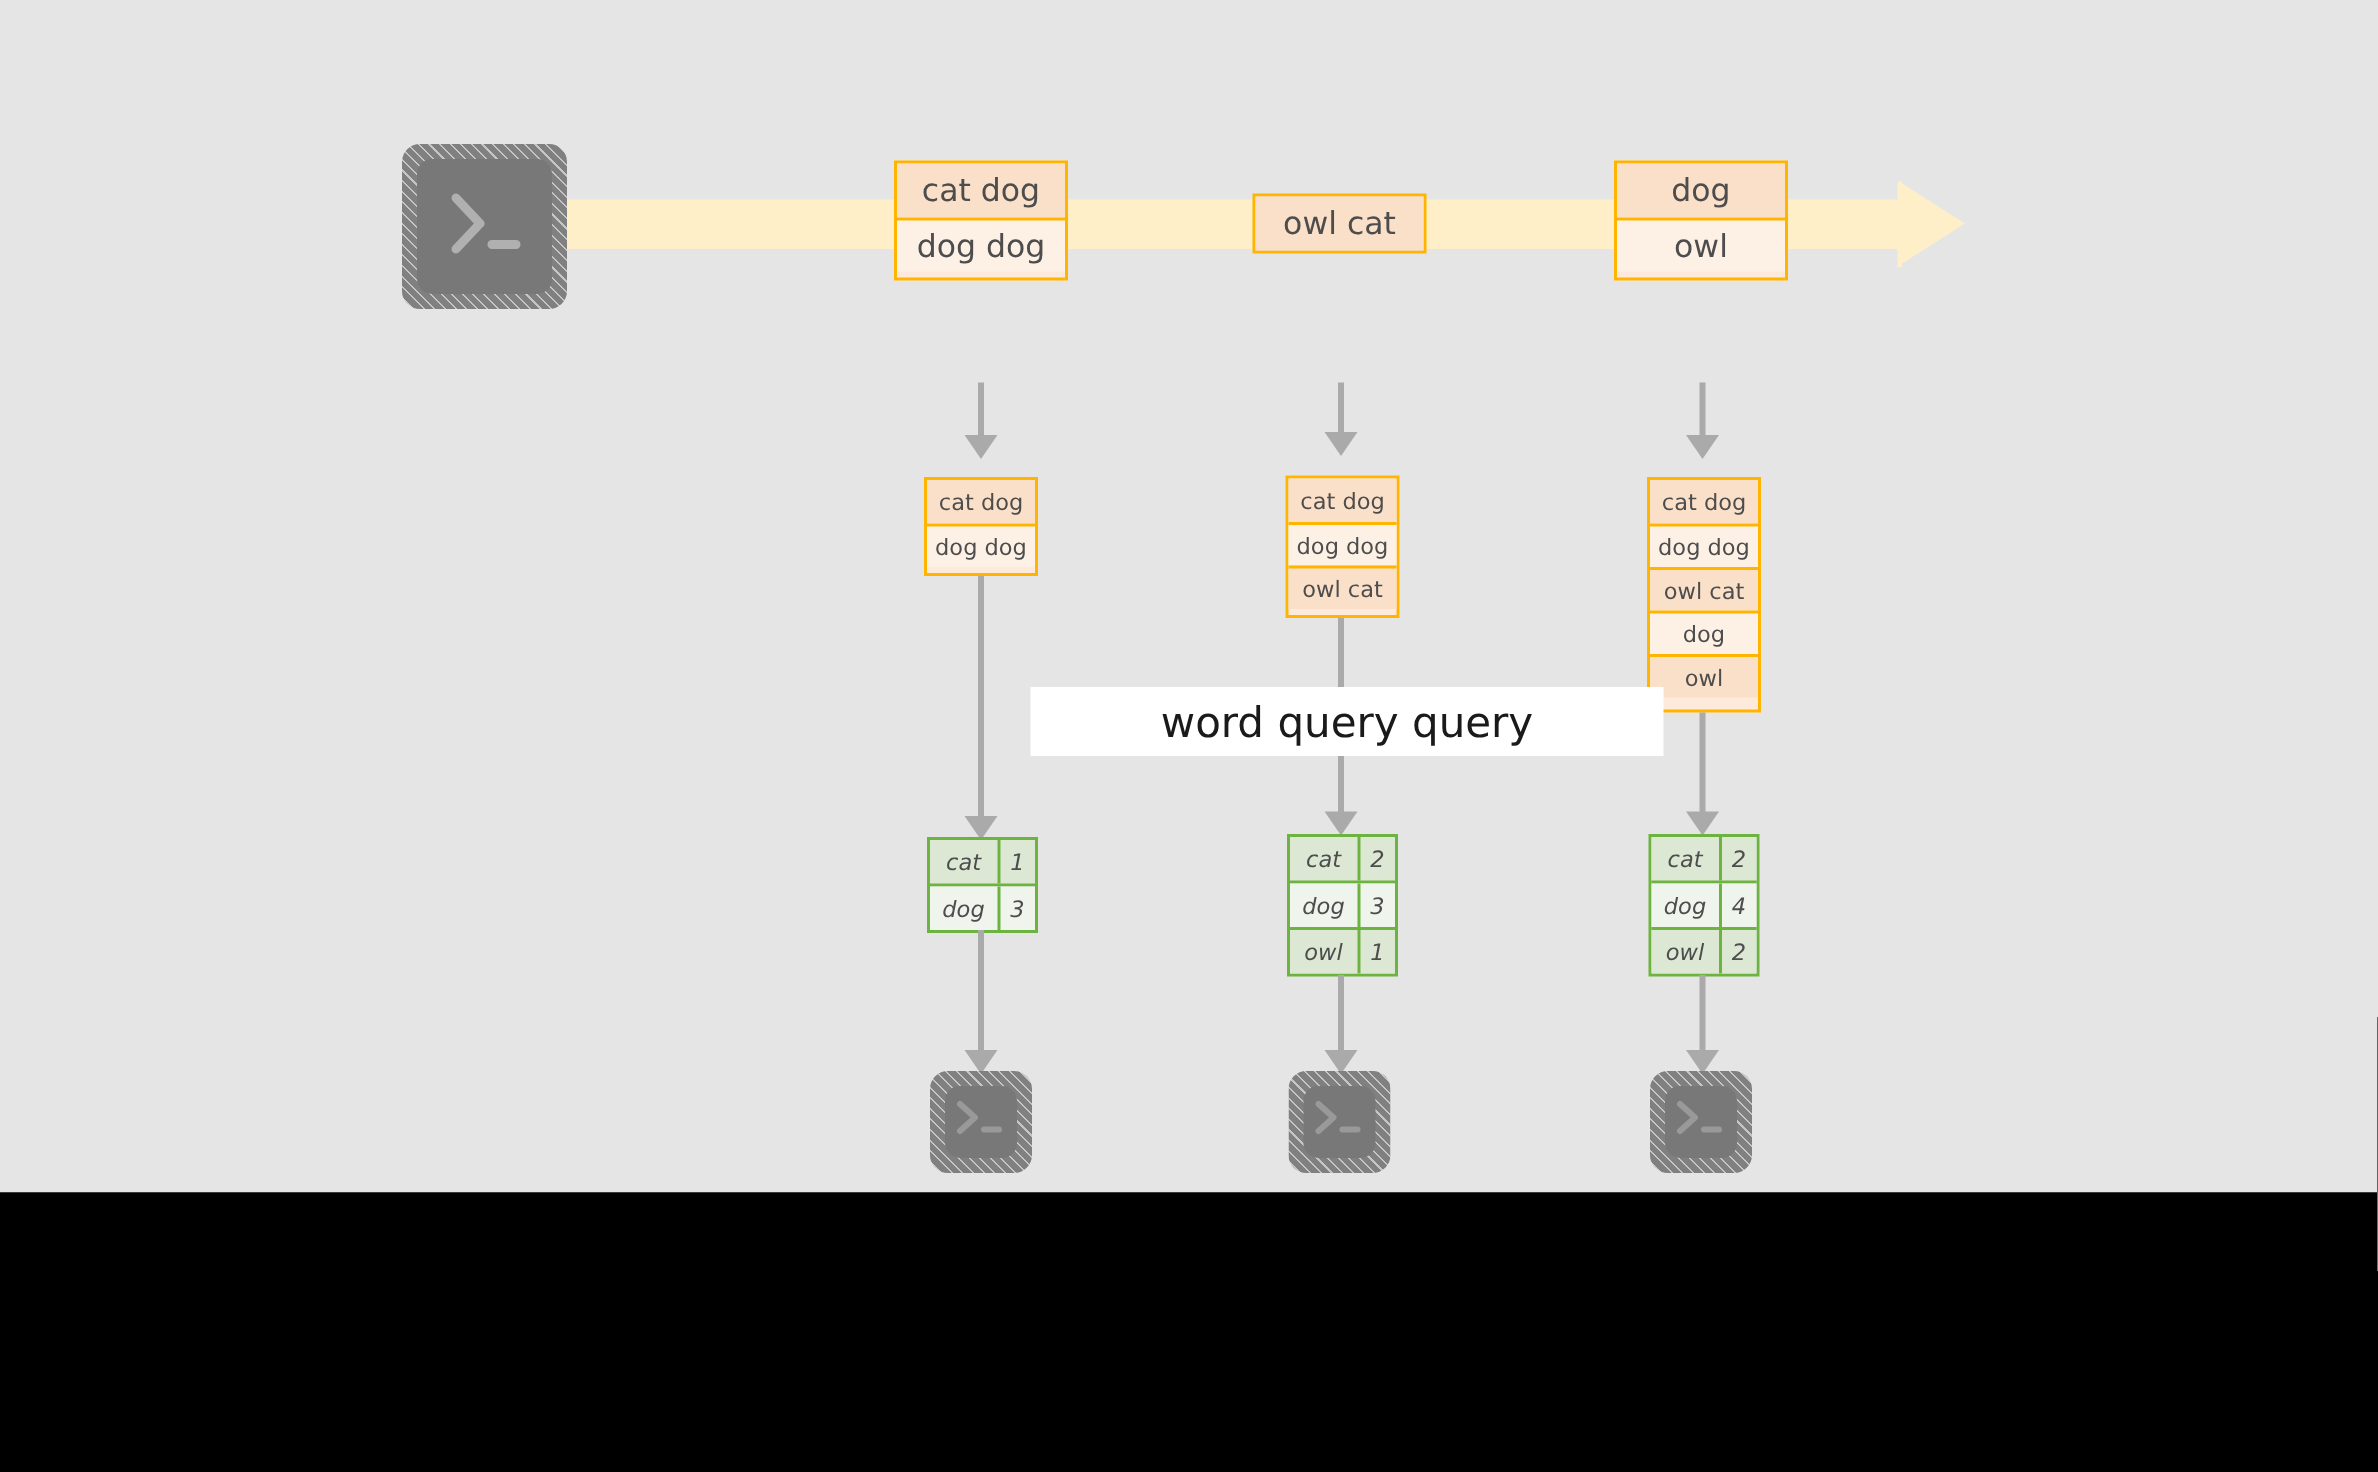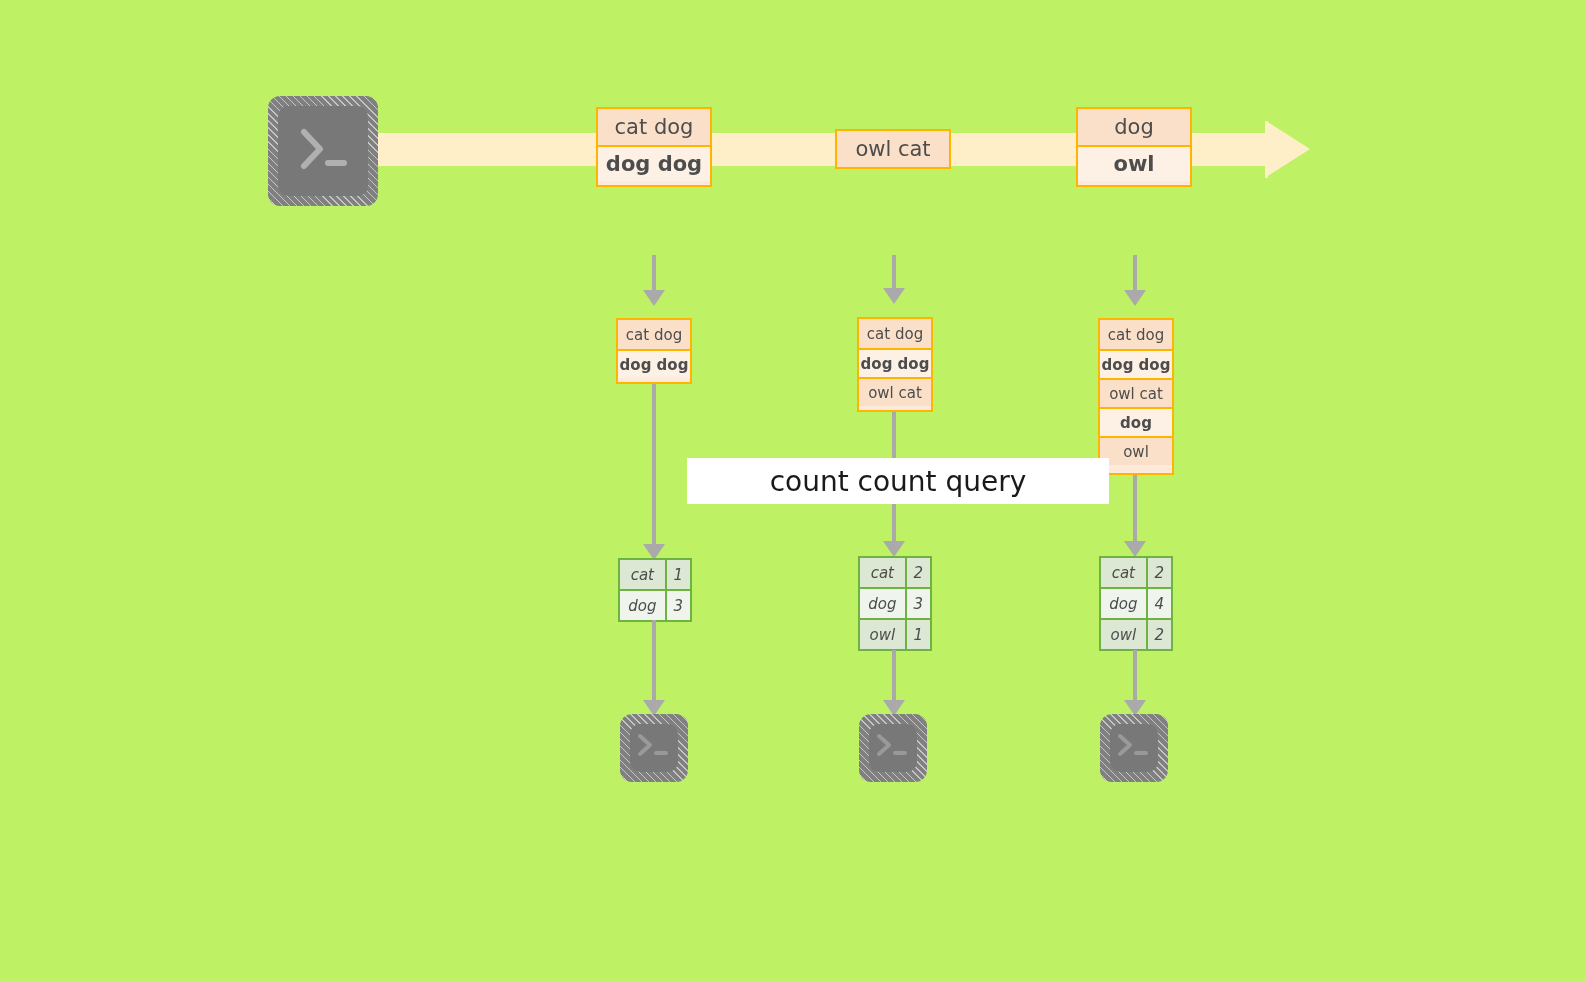--- a/index.html
+++ b/index.html
@@ -3,22 +3,22 @@
 <meta charset="utf-8">
 <style>
   html, body {
     margin: 0;
     padding: 0;
     background: #000000;
   }
   #canvas {
     position: relative;
     width: 1585px;
-    height: 981px;
-    background: #bef264;
+    height: 795px;
+    background: #e5e5e5;
     font-family: "DejaVu Sans", "Liberation Sans", sans-serif;
     overflow: hidden;
   }
 
   
   .terminal {
     position: absolute;
     box-sizing: border-box;
     background: #808080;
     border-radius: 12px;
@@ -60,21 +60,21 @@
   }
   .obox .row {
     box-sizing: border-box;
     display: flex;
     align-items: center;
     justify-content: center;
     color: #4d4d4d;
     white-space: nowrap;
   }
   .obox .row.dark  { background: #fbe0c9; }
-  .obox .row.light { background: #fdf1e6; font-weight: bold; }
+  .obox .row.light { background: #fdf1e6; }
   .obox .row + .row { border-top: 2px solid #ffb500; }
 
   
   .obox.big .row { height: 36px; font-size: 21px; }
   
   .obox.small .row { height: 29px; font-size: 15px; }
 
   
   .gbox {
     position: absolute;
@@ -276,16 +276,16 @@
 
   <div class="terminal" style="left:1100px; top:714px; width:68px; height:68px;">
     <div class="inner"></div>
     <svg class="prompt" viewBox="0 0 68 68">
       <path d="M20 22 L30 31 L20 40" fill="none" stroke="#999999" stroke-width="4" stroke-linecap="round" stroke-linejoin="round"></path>
       <rect x="34" y="37" width="14" height="4" rx="2" fill="#999999"></rect>
     </svg>
   </div>
 
   <div class="query-band" style="left:687px; top:458px; width:422px; height:46px;">
-    <span>count count query</span>
+    <span>word query query</span>
   </div>
 
 </div>
 
 </body></html>

